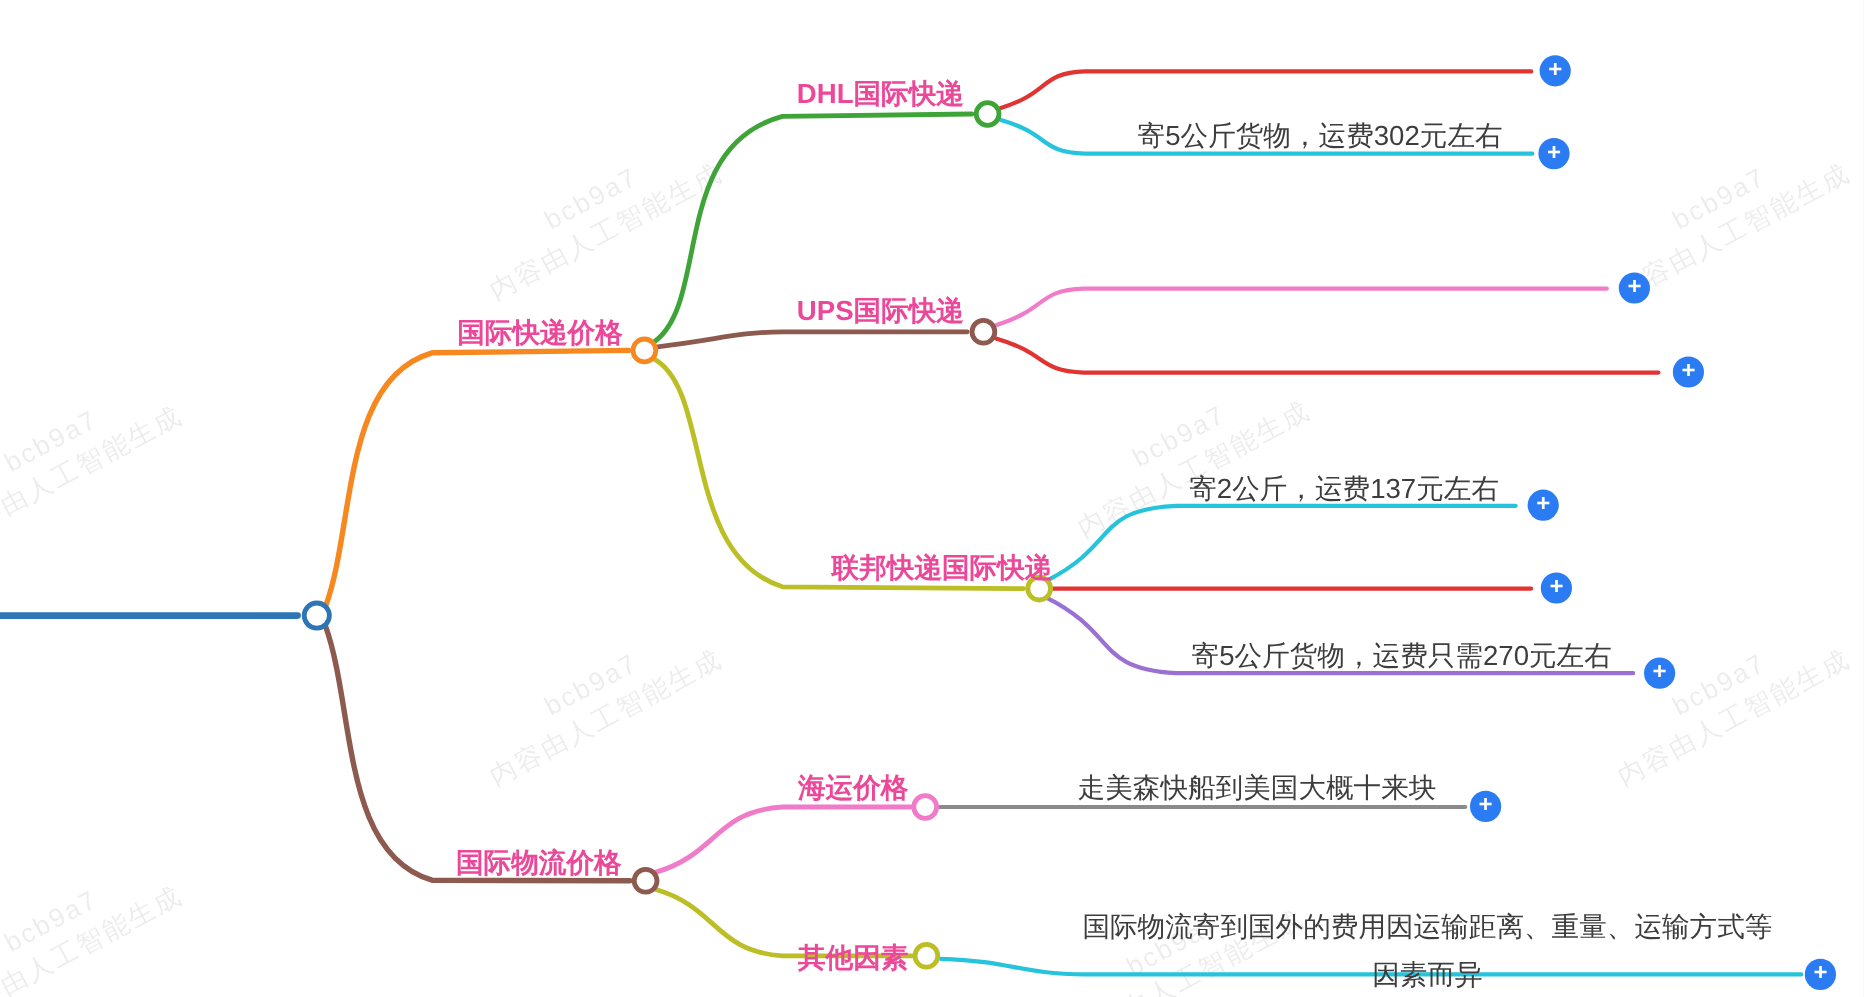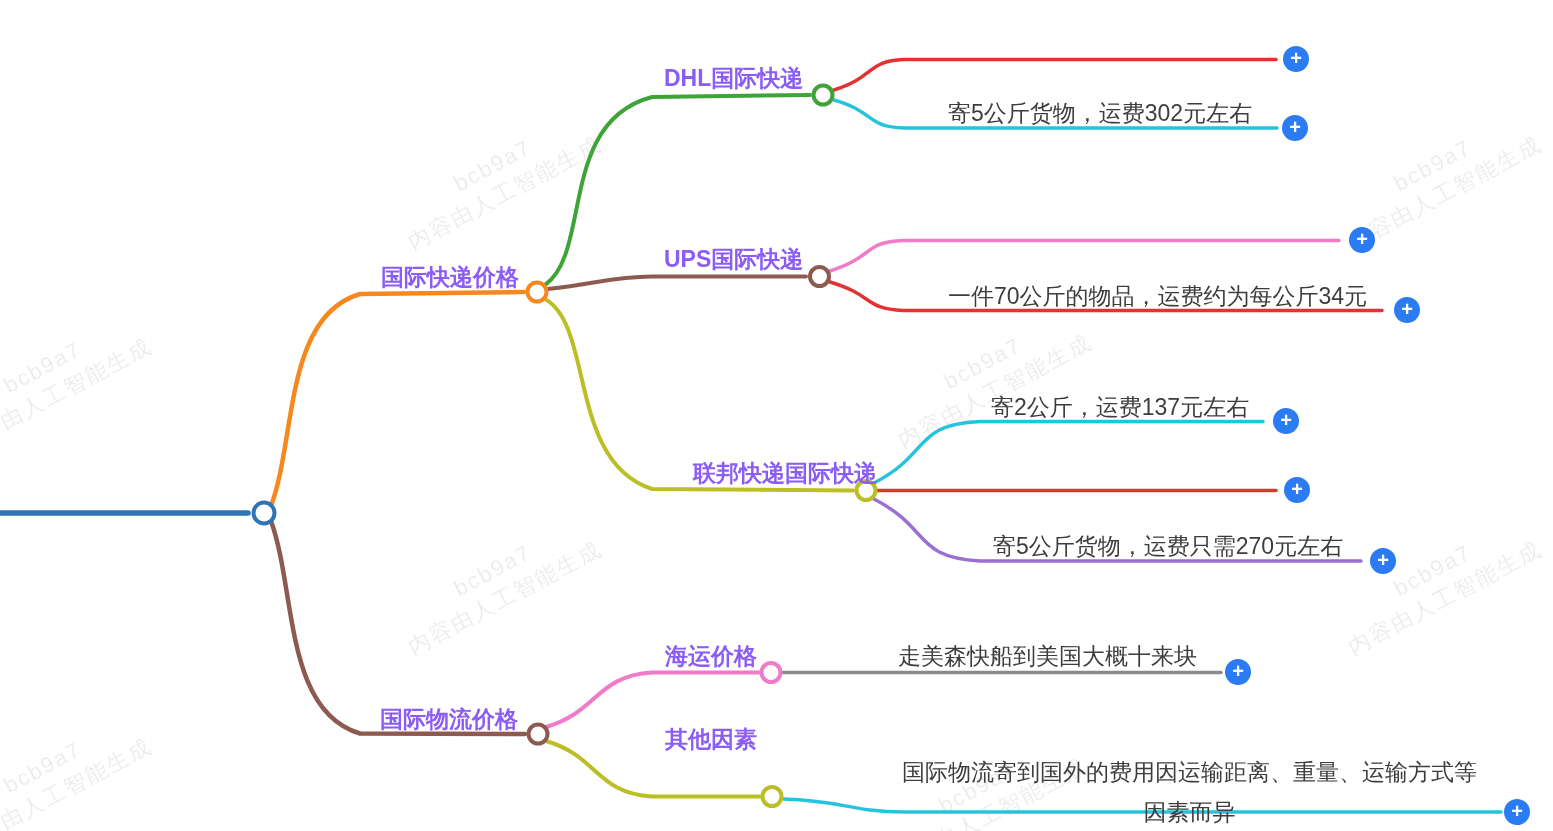--- a/index.html
+++ b/index.html
@@ -9,21 +9,21 @@
     font-family:"Liberation Sans","DejaVu Sans",sans-serif;
   }
   .links{position:absolute;left:0;top:0;width:1553px;height:831px;}
   .link{fill:none;stroke-linecap:round;stroke-linejoin:round;}
   .lw-root{stroke-width:5.5;}
   .lw-branch{stroke-width:4.5;}
   .lw-node{stroke-width:4;}
   .lw-leaf{stroke-width:3.5;}
   .node-circle{fill:#ffffff;stroke-width:4;cursor:pointer;}
   .label{position:absolute;white-space:nowrap;color:#3d3d3d;font-size:23px;line-height:26px;cursor:default;}
-  .label.bold{font-weight:bold;color:#8b5cf6;}
+  .label.bold{font-weight:bold;color:#ec4899;}
   .label.wrap{white-space:normal;line-height:40px;text-align:center;}
   .plus-btn{
     position:absolute;width:26px;height:26px;border-radius:50%;
     color:#ffffff;font-weight:bold;font-size:20px;line-height:25px;
     text-align:center;cursor:pointer;user-select:none;
   }
   .watermark{
     position:absolute;transform:rotate(-28deg);
     color:rgba(0,0,0,0.075);pointer-events:none;
     font-size:22px;line-height:30px;letter-spacing:2px;white-space:nowrap;
@@ -104,24 +104,23 @@
   </svg>
 
 
   <div class="label bold" style="left:381px;top:264px">国际快递价格</div>
   <div class="label bold" style="left:380px;top:706px">国际物流价格</div>
 
   <div class="label bold" style="left:664px;top:65px">DHL国际快递</div>
   <div class="label bold" style="left:664px;top:246px">UPS国际快递</div>
   <div class="label bold" style="left:693px;top:460px">联邦快递国际快递</div>
   <div class="label bold" style="left:665px;top:643px">海运价格</div>
-  <div class="label bold" style="left:665px;top:726px">其他因素</div>
+  <div class="label bold" style="left:665px;top:785px">其他因素</div>
 
   <div class="label" style="left:948px;top:100px">寄5公斤货物，运费302元左右</div>
-  <div class="label" style="left:948px;top:283px">一件70公斤的物品，运费约为每公斤34元</div>
   <div class="label" style="left:991px;top:394px">寄2公斤，运费137元左右</div>
   <div class="label" style="left:993px;top:533px">寄5公斤货物，运费只需270元左右</div>
   <div class="label" style="left:898px;top:643px">走美森快船到美国大概十来块</div>
   <div class="label wrap" style="left:897px;top:752px;width:585px">国际物流寄到国外的费用因运输距离、重量、运输方式等因素而异</div>
 
   <div class="plus-btn" style="left: 1283px; top: 46px; background: rgb(43, 123, 243);"><span>+</span></div>
   <div class="plus-btn" style="left: 1282px; top: 115px; background: rgb(43, 123, 243);"><span>+</span></div>
   <div class="plus-btn" style="left: 1349px; top: 227px; background: rgb(43, 123, 243);"><span>+</span></div>
   <div class="plus-btn" style="left: 1394px; top: 297px; background: rgb(43, 123, 243);"><span>+</span></div>
   <div class="plus-btn" style="left: 1273px; top: 408px; background: rgb(43, 123, 243);"><span>+</span></div>

